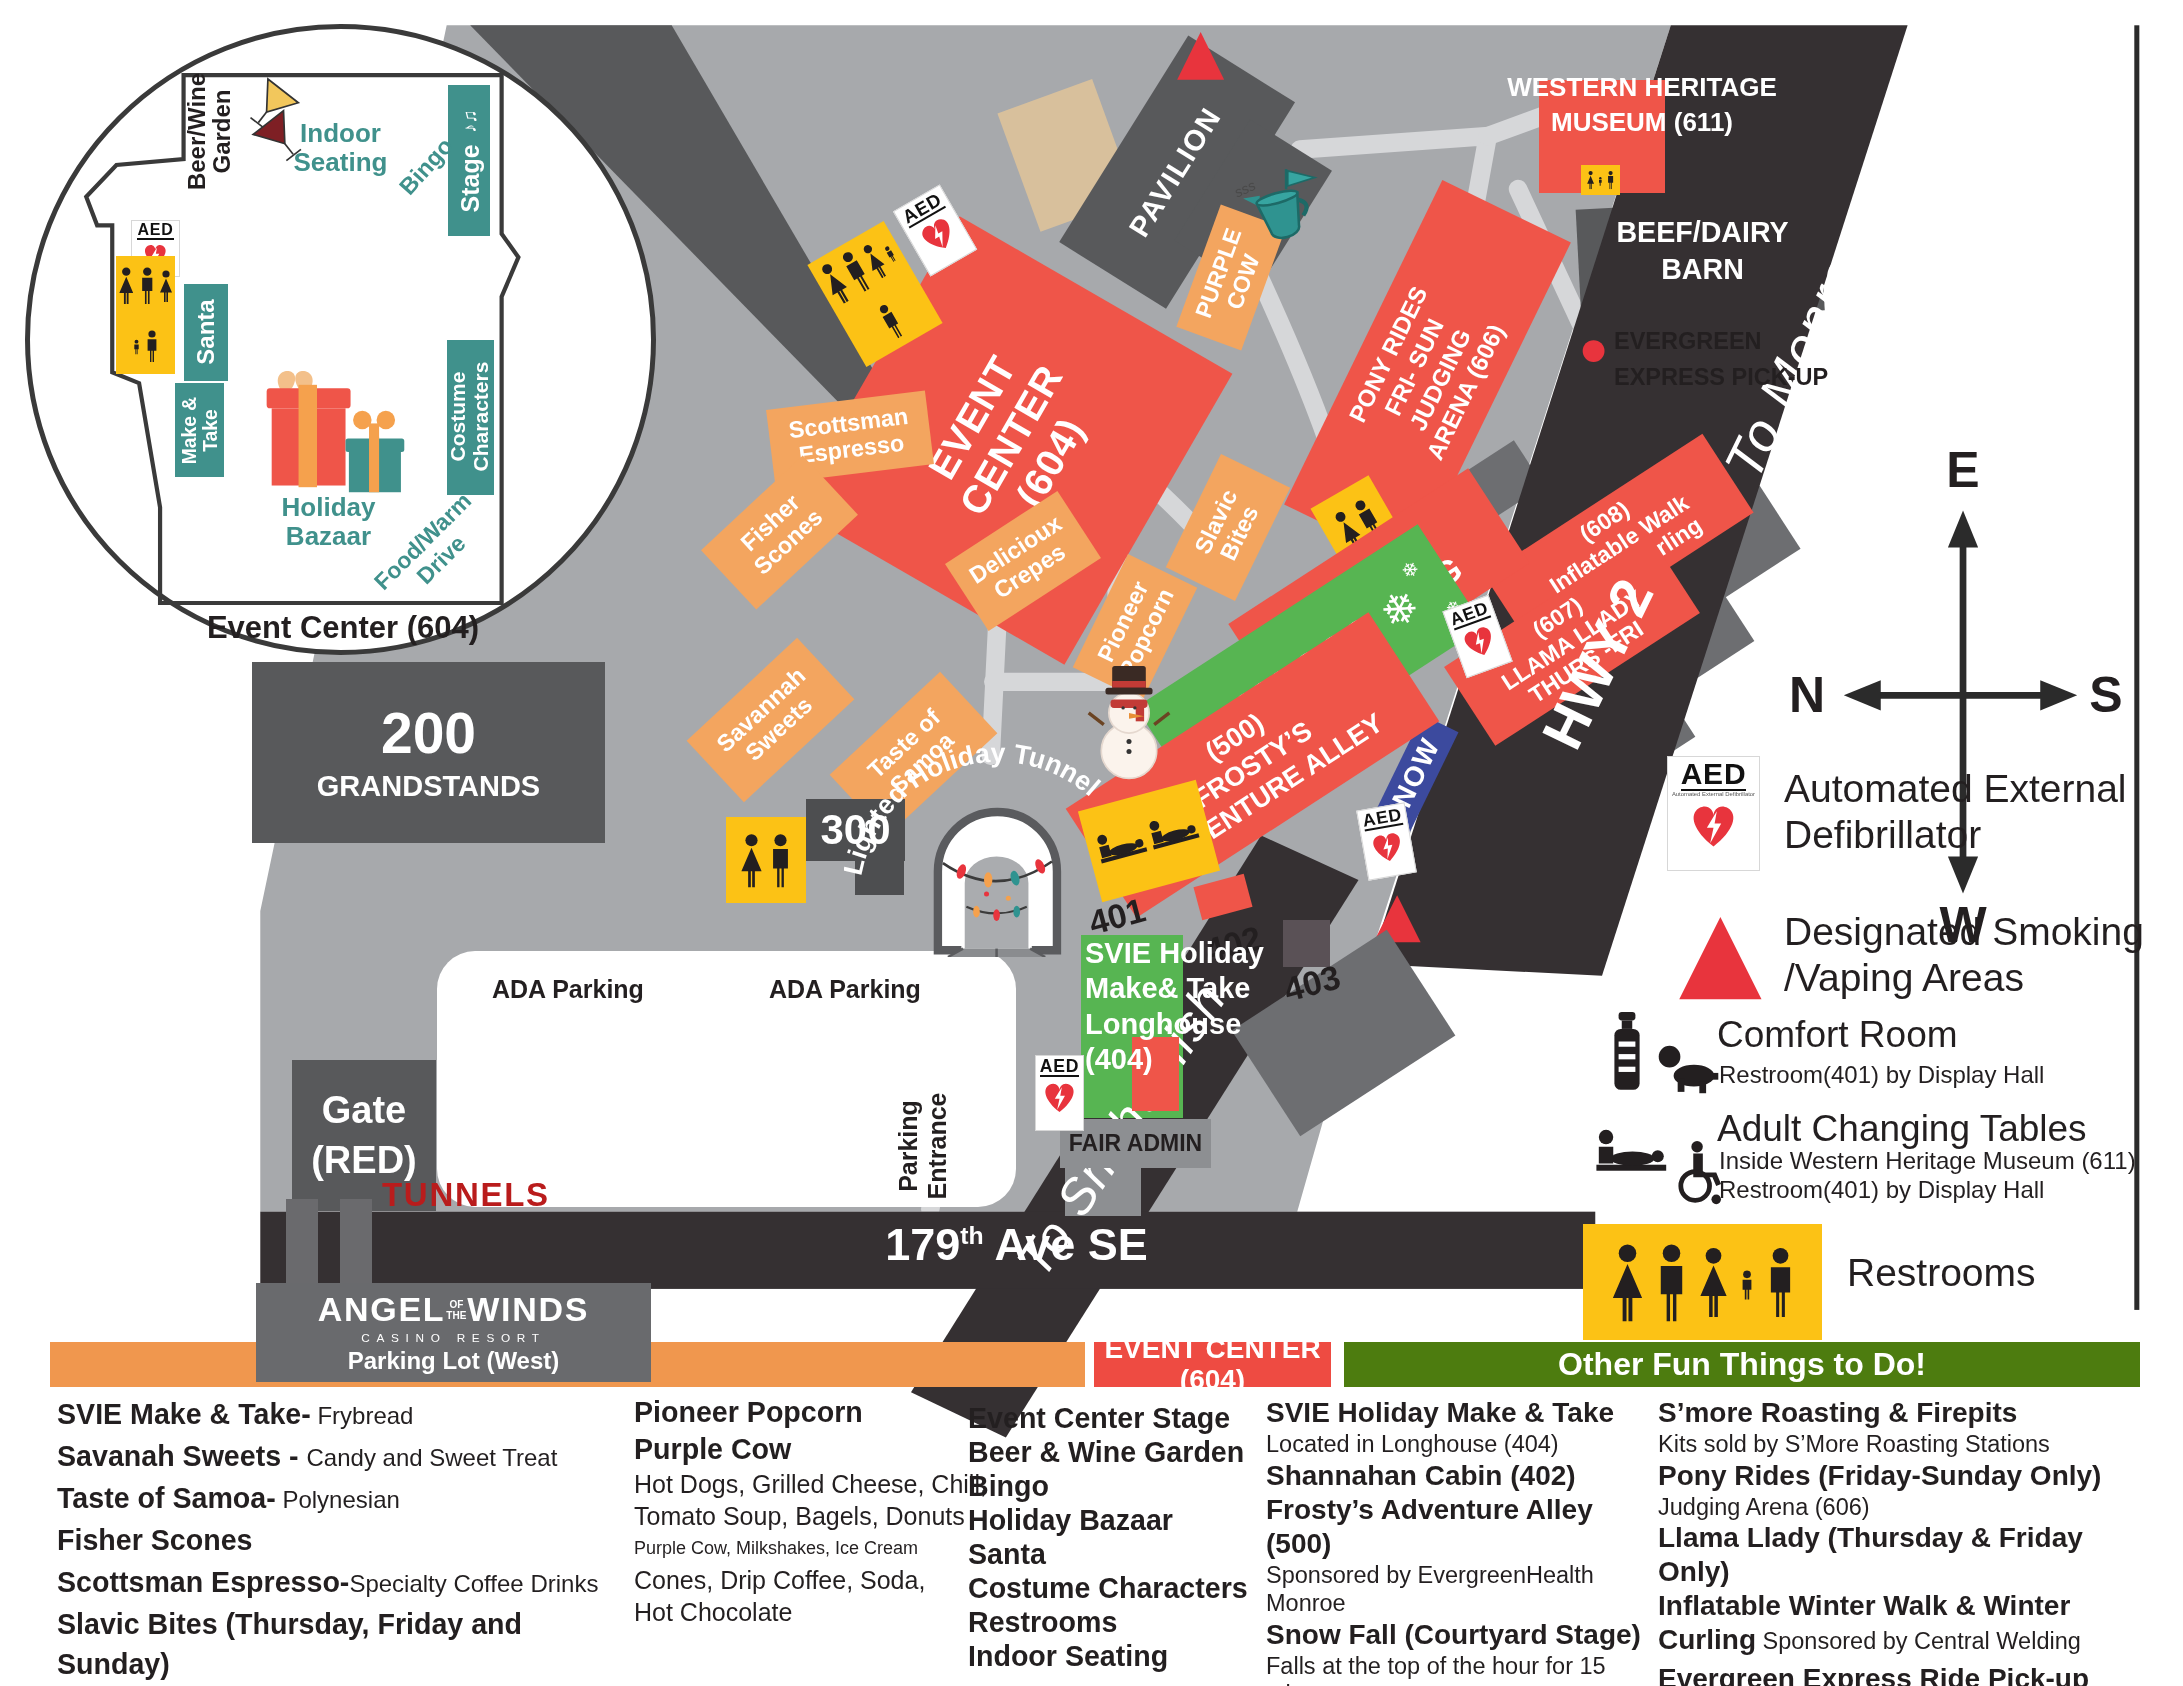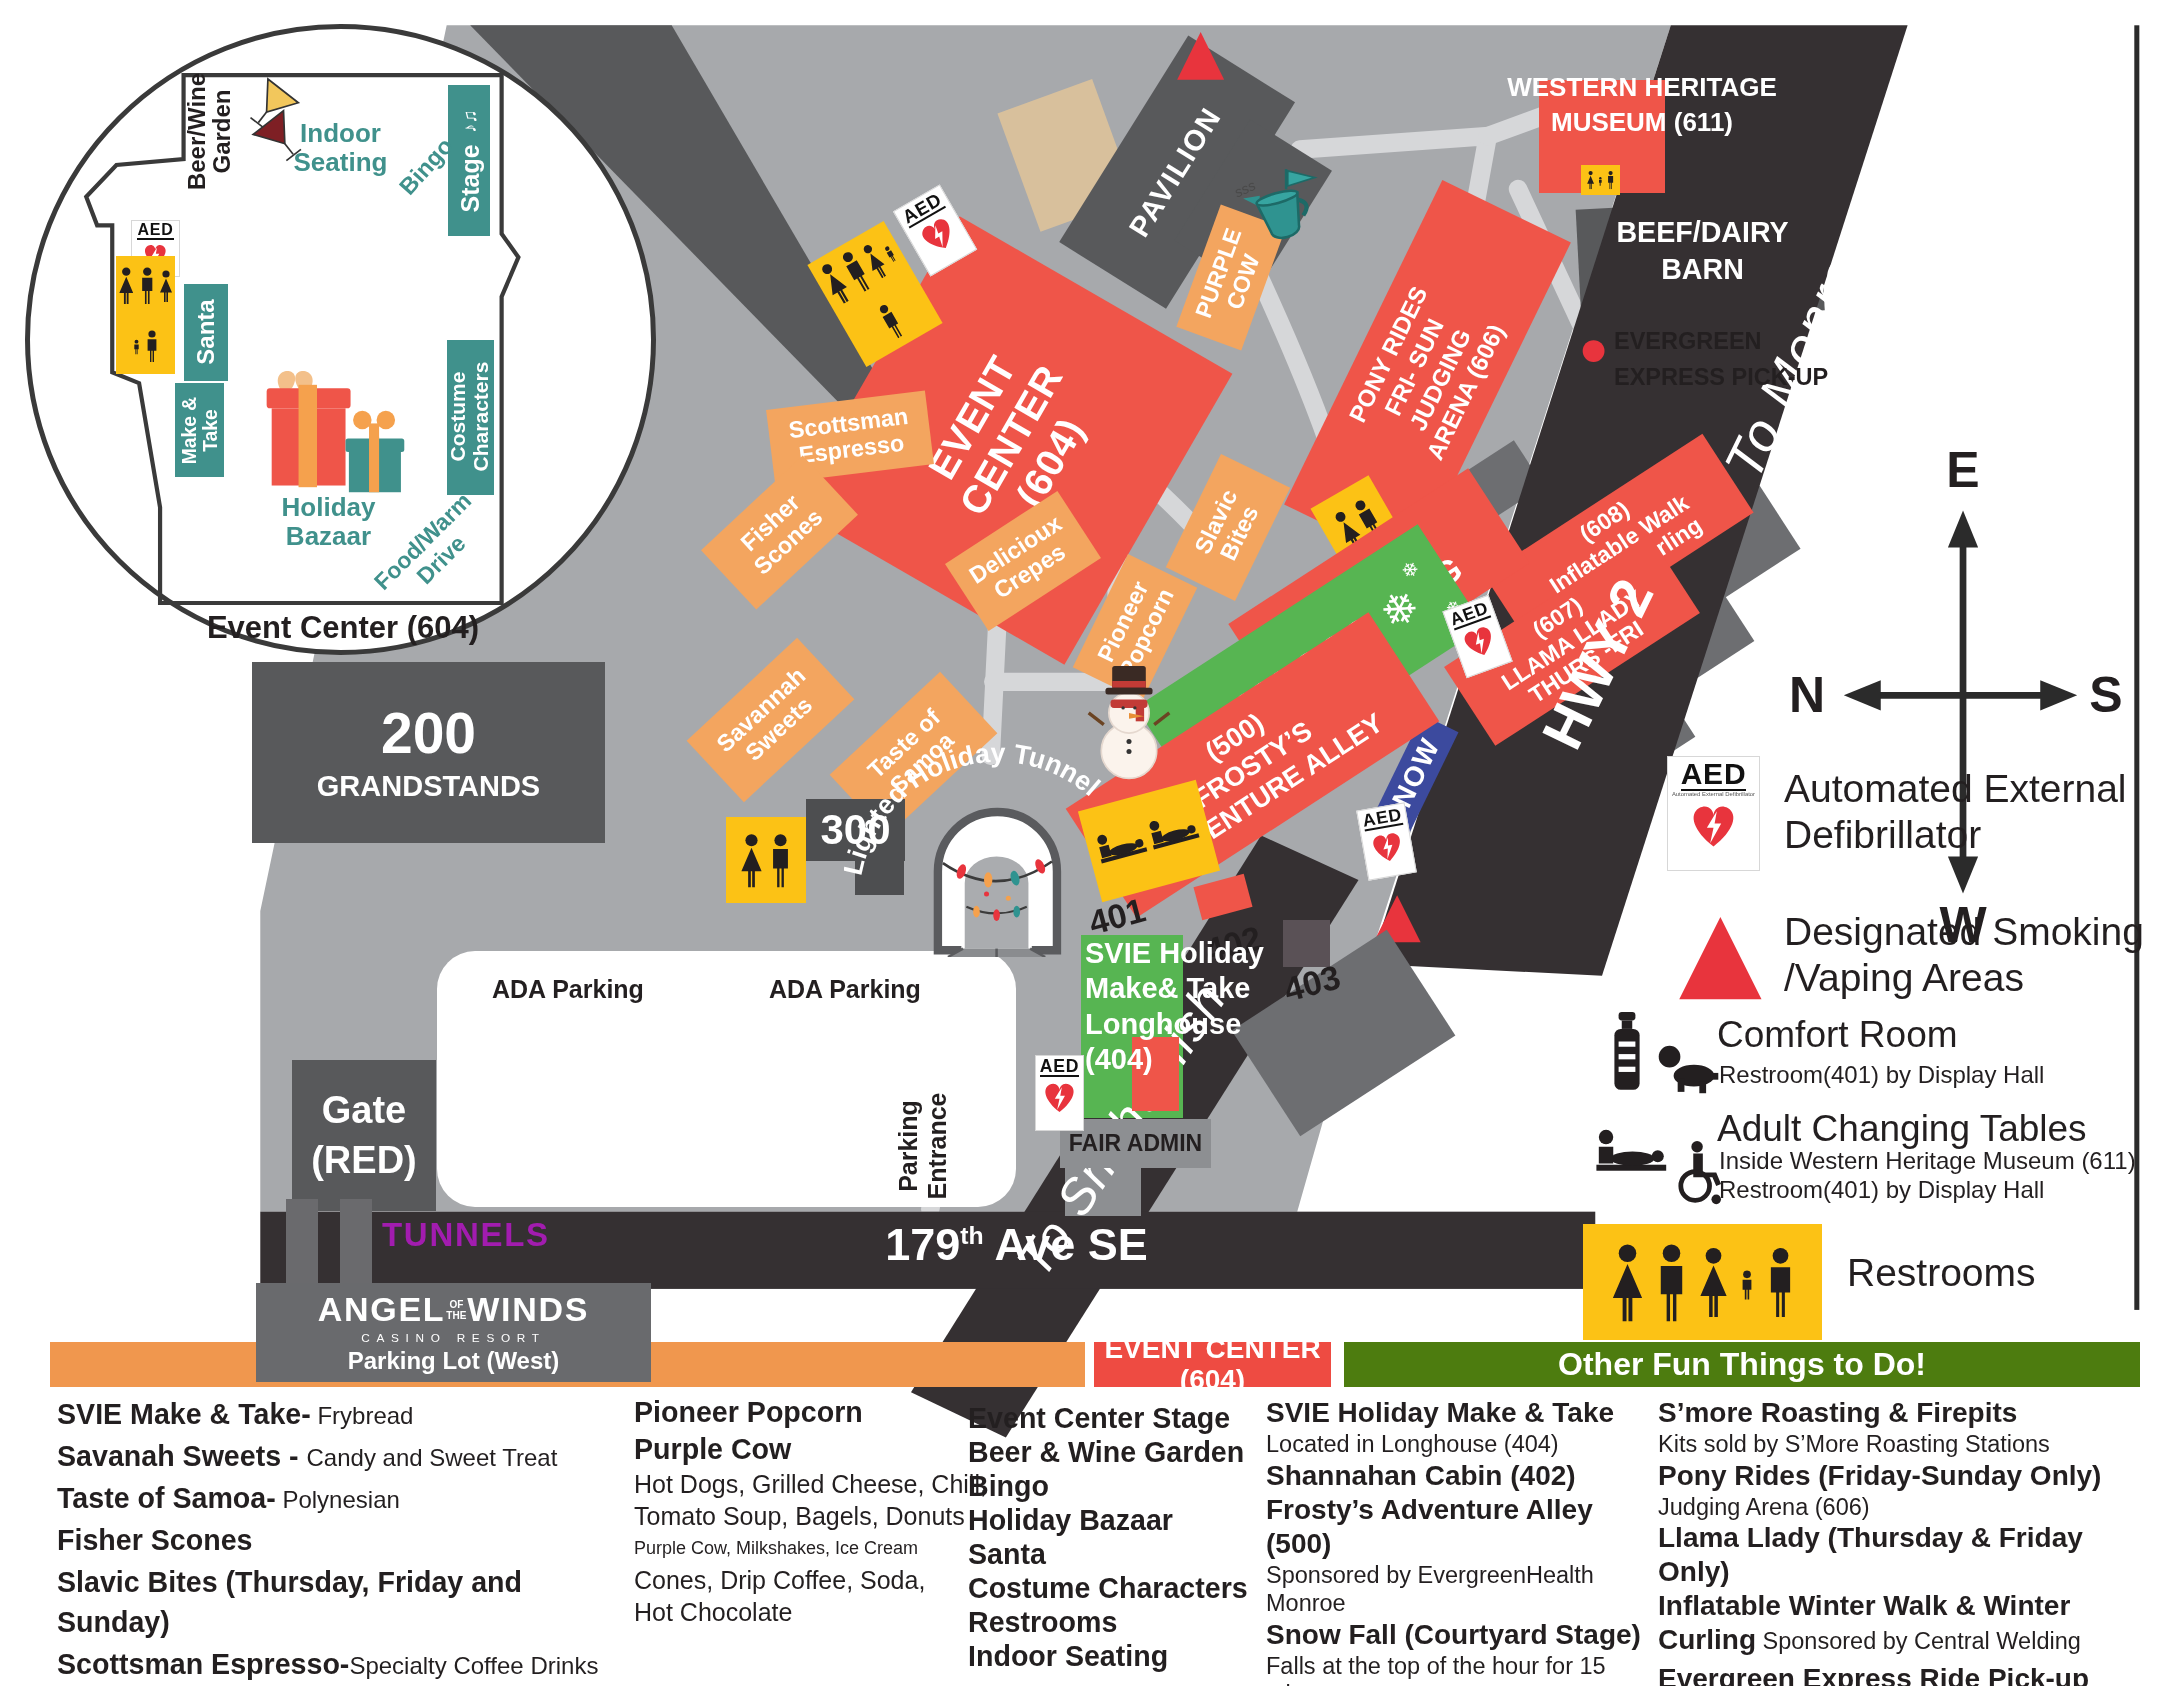--- a/index.html
+++ b/index.html
@@ -473,21 +473,21 @@
 <div class="a" style="left:437px;top:951px;width:579px;height:256px;background:#fff;border-radius:38px;z-index:2">
   <span class="a blktx" style="left:55px;top:23.5px;font-size:25px">ADA Parking</span>
   <span class="a blktx" style="left:332px;top:23.5px;font-size:25px">ADA Parking</span>
 </div>
 <div class="bx dark" style="left:292px;top:1060px;width:144px;height:151px;font-size:38px;line-height:1.3;z-index:3">
   <div>Gate</div>
       <div>(RED)</div>
 </div>
 <div class="a" style="left:286px;top:1199px;width:32px;height:99px;background:#6a6a6d;z-index:3"></div>
 <div class="a" style="left:340px;top:1199px;width:32px;height:99px;background:#6a6a6d;z-index:3"></div>
-<div class="a" style="left:382px;top:1216px;width:269px;font-size:33px;font-weight:700;color:#a21caf;letter-spacing:1.7px;z-index:4">TUNNELS</div>
+<div class="a" style="left:382px;top:1176px;width:269px;font-size:33px;font-weight:700;color:#b91c1c;letter-spacing:1.7px;z-index:4">TUNNELS</div>
 <div class="a" style="left:840px;top:1219px;width:353px;text-align:center;color:#fff;font-weight:600;font-size:45px;z-index:4">
   <span>179</span><sup>th</sup><span> Ave SE</span>
 </div>
 <div class="a" style="left:851px;top:1114px;width:143px;height:64px;transform:rotate(-90deg);display:flex;flex-direction:column;align-items:center;justify-content:center;font-weight:700;font-size:25px;color:#231f20;line-height:1.15;z-index:3">
   <div>Parking</div>
       <div>Entrance</div>
 </div>
 <div class="a" style="left:256px;top:1283px;width:395px;height:99px;background:#696a6d;color:#fff;display:flex;flex-direction:column;align-items:center;justify-content:center;z-index:3">
   <div style="display:flex;align-items:center;gap:1px;font-weight:700">
     <span style="font-size:34px;letter-spacing:1.7px">ANGEL</span>
@@ -584,22 +584,22 @@
 
 <div class="bx" style="left:50px;top:1342px;width:1035px;height:45px;background:#f0974e;font-size:34px">FOOD</div>
 <div class="bx" style="left:1094px;top:1342px;width:237px;height:45px;background:#ee4b42;font-size:28px">EVENT CENTER (604)</div>
 <div class="bx" style="left:1344px;top:1342px;width:796px;height:45px;background:#4d7c0f;font-size:32px">Other Fun Things to Do!</div>
 
 <div class="a" style="left:57px;top:1394px;width:579px;font-size:28.6px;line-height:40px">
   <div><span class="b">SVIE Make &amp; Take-</span><span class="r" style="font-size:24px"> Frybread</span></div>
   <div><span class="b">Savanah Sweets - </span><span class="r" style="font-size:24px">Candy and Sweet Treat</span></div>
   <div><span class="b">Taste of Samoa-</span><span class="r" style="font-size:24px"> Polynesian</span></div>
   <div><span class="b">Fisher Scones</span><span class="r" style="font-size:24px"></span></div>
+  <div><span class="b">Scottsman Espresso-</span><span class="r" style="font-size:24px">Specialty Coffee Drinks</span></div>
   <div><span class="b">Slavic Bites (Thursday, Friday and Sunday)</span><span class="r" style="font-size:24px"></span></div>
-  <div><span class="b">Scottsman Espresso-</span><span class="r" style="font-size:24px">Specialty Coffee Drinks</span></div>
   <div><span class="r" style="font-size:24px"></span></div>
 </div>
 <div class="a" style="left:634px;top:1394px;width:361px">
   <div class="b" style="font-size:28.6px;line-height:37px">Pioneer Popcorn</div>
   <div class="b" style="font-size:28.6px;line-height:37px">Purple Cow</div>
   <div class="r" style="font-size:25px;line-height:32px">Hot Dogs, Grilled Cheese, Chili,</div>
   <div class="r" style="font-size:25px;line-height:32px">Tomato Soup, Bagels, Donuts</div>
   <div class="r" style="font-size:18px;line-height:32px">Purple Cow, Milkshakes, Ice Cream</div>
   <div class="r" style="font-size:25px;line-height:32px">Cones, Drip Coffee, Soda,</div>
   <div class="r" style="font-size:25px;line-height:32px">Hot Chocolate</div>

